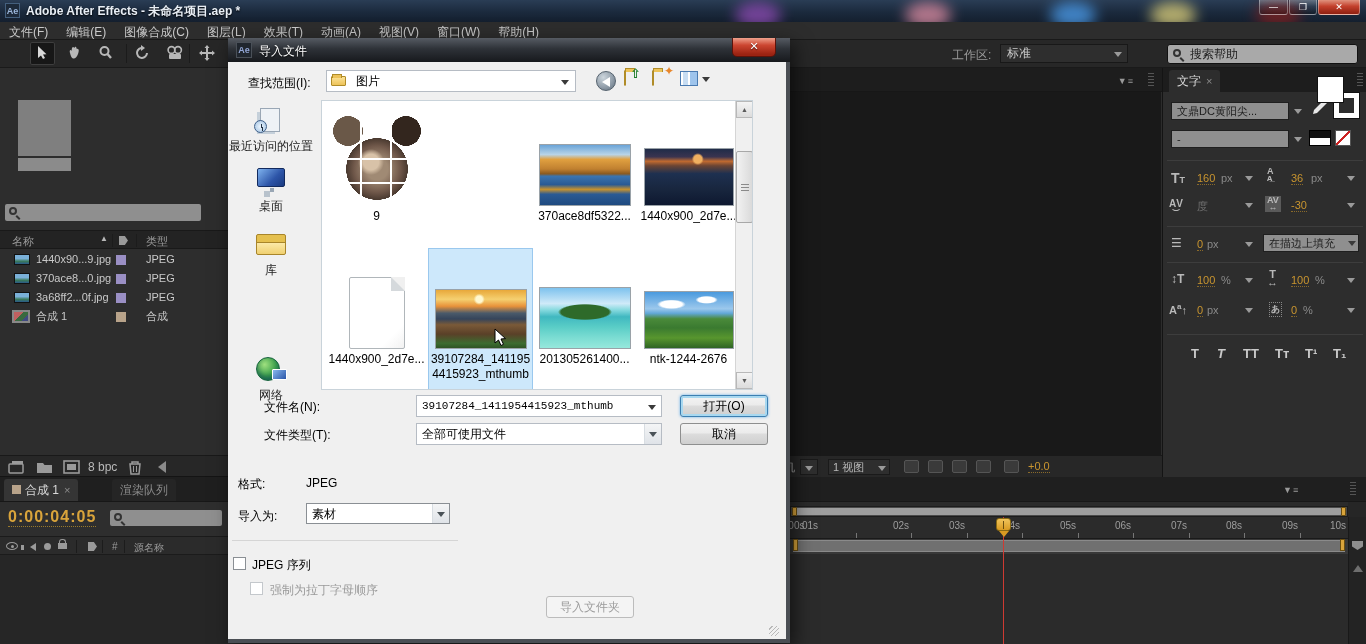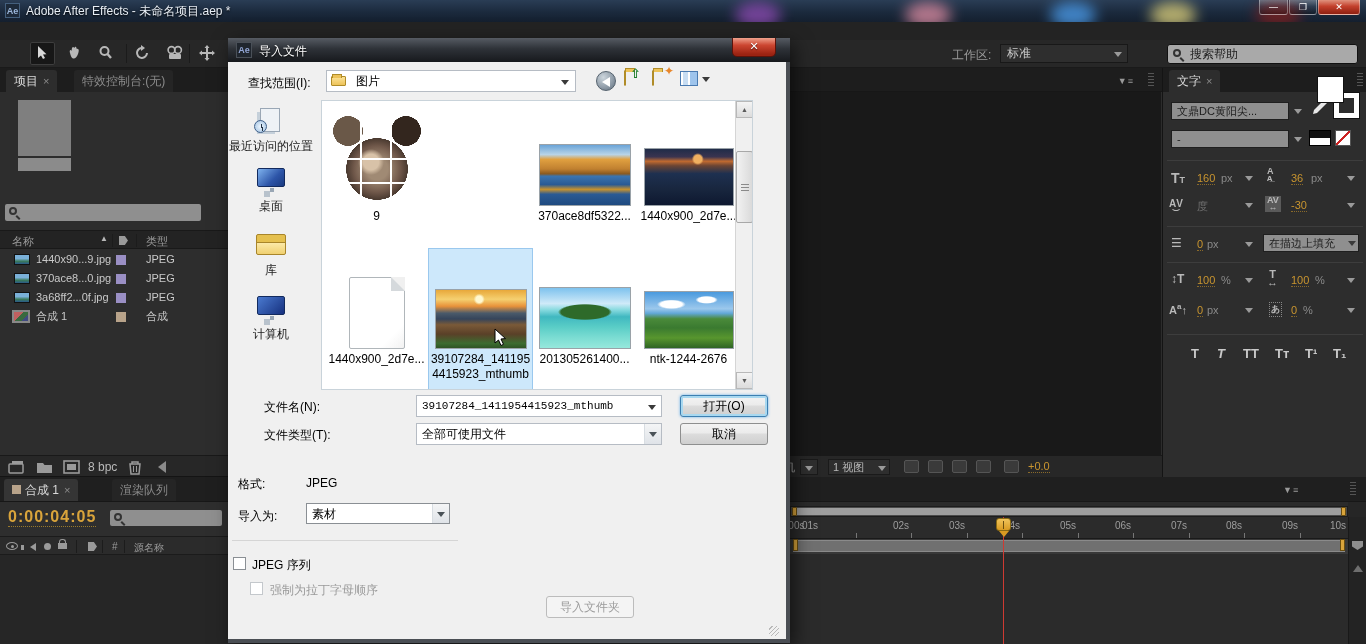--- a/index.html
+++ b/index.html
@@ -8,21 +8,21 @@
   .abs { position:absolute; }
   #app { position:relative; width:1366px; height:644px; background:#232323; overflow:hidden; }
 
   
   #titlebar { left:0; top:0; width:1366px; height:22px;
     background:linear-gradient(180deg,#2a3d55 0%,#1b2a3d 55%,#141f2e 100%); overflow:hidden; }
   .tb-blob { position:absolute; top:2px; width:46px; height:26px; border-radius:50%; filter:blur(7px); opacity:.8; }
   #titlebar .app-badge { position:absolute; left:5px; top:3px; width:15px; height:15px; background:#233;
     border:1px solid #5a7; border-color:#44607e; color:#9db8dc; font-size:9px; font-weight:bold;
     text-align:center; line-height:14px; background:#1d2a3a; }
-  #titlebar .title { position:absolute; left:26px; top:3px; color:#e8eef5; font-size:12px; text-shadow:0 1px 2px #000; }
+  #titlebar .title { position:absolute; left:26px; top:3px; color:#e8eef5; font-size:12px; text-shadow:0 1px 2px #000;font-weight:bold; }
   .win-btn { position:absolute; top:0; height:15px; border:1px solid rgba(255,255,255,.35); border-top:none;
     background:linear-gradient(180deg,rgba(255,255,255,.28),rgba(255,255,255,.06) 45%,rgba(0,0,0,.25));
     color:#fff; font-size:9px; text-align:center; line-height:14px; border-radius:0 0 3px 3px; }
   #btn-close-win { background:linear-gradient(180deg,#e0927e,#c3402c 45%,#8e1f10); }
 
   
   #menubar { left:0; top:22px; width:1366px; height:18px; background:#2d2d2d; border-bottom:1px solid #191919; }
   #menubar span { display:inline-block; padding:0 9px; color:#c9c9c9; font-size:12px; line-height:17px; }
 
   
@@ -265,20 +265,23 @@
     <div class="tb-blob" style="left:1050px;background:#4a9ae8"></div>
     <div class="tb-blob" style="left:1150px;background:#d8cc7a"></div>
     <div class="tb-blob" style="left:1255px;background:#7a2020"></div>
     <div class="app-badge">Ae</div>
     <div class="title">Adobe After Effects - 未命名项目.aep *</div>
     <div class="win-btn" style="left:1259px;width:29px">—</div>
     <div class="win-btn" style="left:1289px;width:28px">❐</div>
     <div class="win-btn" id="btn-close-win" style="left:1318px;width:42px">✕</div>
   </div>
 
+  <div id="menubar" class="abs">
+    <span>文件(F)</span><span>编辑(E)</span><span>图像合成(C)</span><span>图层(L)</span><span>效果(T)</span><span>动画(A)</span><span>视图(V)</span><span>窗口(W)</span><span>帮助(H)</span>
+  </div>
 
   <div id="apptoolbar" class="abs">
     <div class="tool active" style="left:30px">
       <svg width="16" height="16">
           <path d="M4 1 L4 13 L7 10.4 L9 14 L11 13 L9 9.4 L12.5 9.2 Z" fill="#d8d8d8"></path>
         </svg>
     </div>
     <div class="tool" style="left:62px">
       <svg width="16" height="16">
           <path d="M4 8 C3 5,5 4,5.5 6 L6 3 C6.5 1.5,8 1.5,8 3 L8.6 2.4 C9.4 1.2,10.6 2,10.4 3.4 L12 4 C13 4.4,13 6,12 9 C11 12,9 14,7 13.4 C5.4 13,4.6 10.5,4 8 Z" fill="#b8b8b8"></path>
@@ -321,24 +324,20 @@
       <span>标准</span>
       <span class="tri lt" style="position:absolute;right:5px;top:7px"></span>
     </div>
     <div id="help-search">
       <span class="mag" style="left:5px;top:4px"></span>
       <span>搜索帮助</span>
     </div>
   </div>
 
   <div id="project-panel" class="abs">
-    <div id="project-tabs">
-      <div class="dtab" style="left:6px"><span>项目</span><span class="x">×</span></div>
-      <div class="dtab inactive" style="left:74px"><span>特效控制台:(无)</span></div>
-    </div>
     <div id="proj-thumb"></div>
     <div id="proj-thumb2"></div>
     <div id="proj-search">
       <span class="mag" style="left:4px;top:3px"></span>
     </div>
     <div id="proj-cols">
       <span style="position:absolute;left:12px;top:3px">名称</span>
       <span style="position:absolute;left:100px;top:3px;font-size:8px;color:#b8b8b8">▲</span>
       <span class="vsep" style="left:112px"></span>
       <span class="mini tagic" style="left:119px;top:5px"></span>
@@ -598,25 +597,26 @@
           </div>
         <span>桌面</span>
       </div>
       <div class="place" style="left:0px;top:168px">
         <div class="picon">
             <span class="fol-back"></span>
             <span class="fol-front"></span>
           </div>
         <span>库</span>
       </div>
-      <div class="place" style="left:0px;top:232px">
+      <div class="place" style="left:0px;top:293px">
         <div class="picon">
-            <span class="scr" style="background:linear-gradient(135deg,#4a7ad0,#16307e)"></span>
+            <span class="globe"></span>
+            <span class="mini-scr"></span>
           </div>
-        <span>计算机</span>
+        <span>网络</span>
       </div>
 
       <div id="file-list">
         <div class="fcell" style="left:3px;top:5px">
           <div class="fthumbbox">
               <div class="th-mickey"></div>
             </div>
           <div class="fname">9</div>
         </div>
         <div class="fcell" style="left:211px;top:5px">

